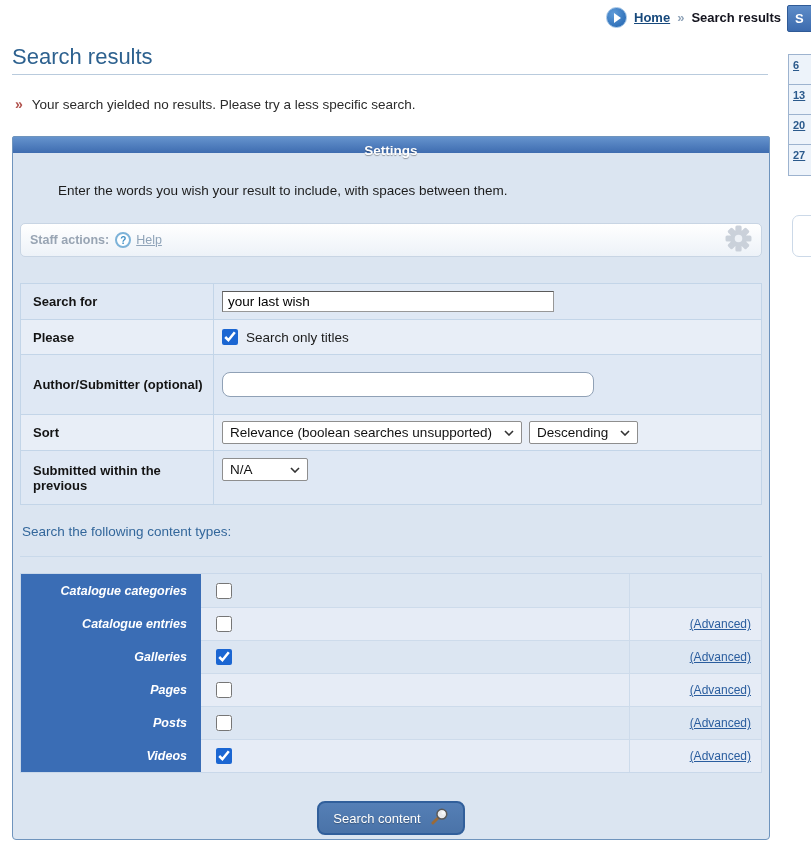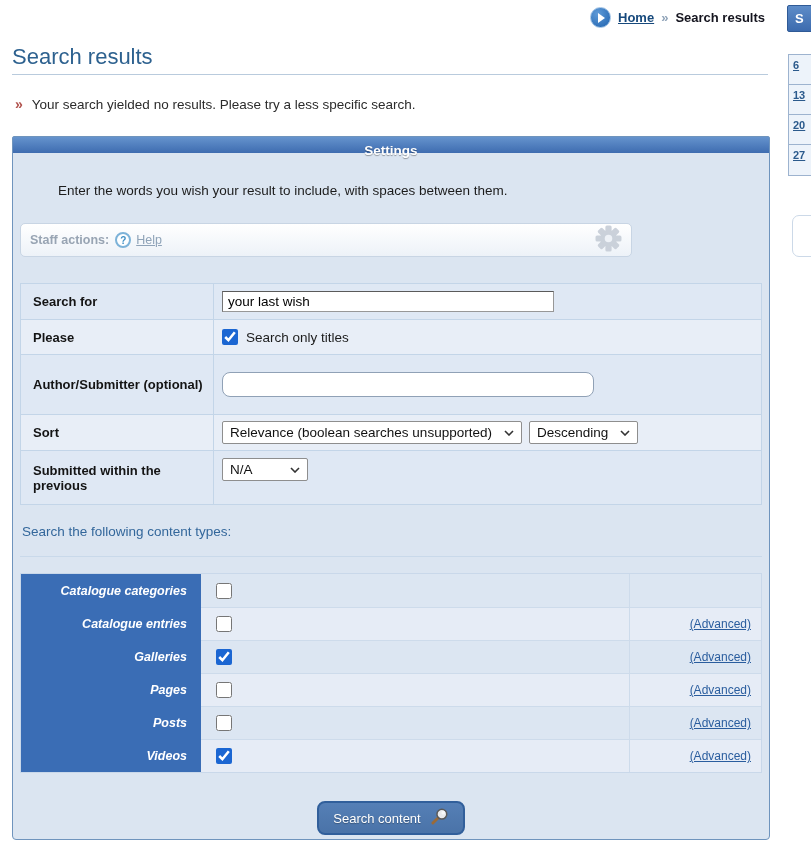--- a/index.html
+++ b/index.html
@@ -1,21 +1,21 @@
 <!DOCTYPE html>
 <html><head>
 <meta charset="utf-8">
 <style>
   * { margin:0; padding:0; box-sizing:border-box; }
   html,body { width:811px; height:843px; overflow:hidden; background:#fff;
     font-family:"Liberation Sans","DejaVu Sans",sans-serif; font-size:13px; color:#222; }
   #root { position:relative; width:811px; height:843px; background:#fff; overflow:hidden; }
 
   
-  .breadcrumb { position:absolute; top:7px; right:46px; display:flex; align-items:center; gap:7px; font-size:13px; }
+  .breadcrumb { position:absolute; top:7px; right:30px; display:flex; align-items:center; gap:7px; font-size:13px; }
   .bc-icon { width:21px; height:21px; border-radius:50%;
     background:radial-gradient(circle at 35% 30%, #5f9bd8, #1f62ae); border:1px solid #9cc0e4;
     display:flex; align-items:center; justify-content:center; }
   .bc-icon .tri { width:0; height:0; border-left:7px solid #fff; border-top:5px solid transparent; border-bottom:5px solid transparent; margin-left:2px; }
   .bc-home { color:#17497c; font-weight:bold; text-decoration:underline; }
   .bc-sep { color:#8fa3b8; font-weight:bold; }
   .bc-current { color:#14141e; font-weight:bold; }
 
   
   .cal-head { position:absolute; left:787px; top:5px; width:40px; height:27px;
@@ -37,21 +37,21 @@
 
   
   .panel { position:absolute; left:12px; top:136px; width:758px; height:704px;
     border:1px solid #6f94bd; border-radius:2px 2px 4px 4px; background:#dbe5f1; }
   .panel-header { height:16px; background:linear-gradient(#6593cd,#3e6cb0);
     color:#fff; font-weight:bold; font-size:13.5px; text-align:center; line-height:27px;
     text-shadow:0 1px 1px rgba(0,0,0,.35); }
   .intro { position:absolute; left:9px; top:46px; font-size:13.5px; color:#1c1c1c;margin-left:36px; }
 
   
-  .staff-bar { position:absolute; left:7px; top:86px; width:612px; height:34px;
+  .staff-bar { position:absolute; left:7px; top:86px; width:742px; height:34px;
     background:linear-gradient(#ffffff,#edf2f8); border:1px solid #c8d5e4; border-radius:5px;
     display:flex; align-items:center; padding:0 9px; }
   .staff-label { color:#98a4b3; font-weight:bold; font-size:12.5px; }
   .help-icon { width:16px; height:16px; border-radius:50%; border:2px solid #7cb2d8; background:#fdfeff;
     color:#3f8fc4; font-weight:bold; font-size:10px; display:inline-flex; align-items:center; justify-content:center;
     margin:0 5px 0 6px; }
   .help-link { color:#8fa3b8; text-decoration:underline; font-size:12.5px; }
   .gear { margin-left:auto; opacity:.9; }
 
   

